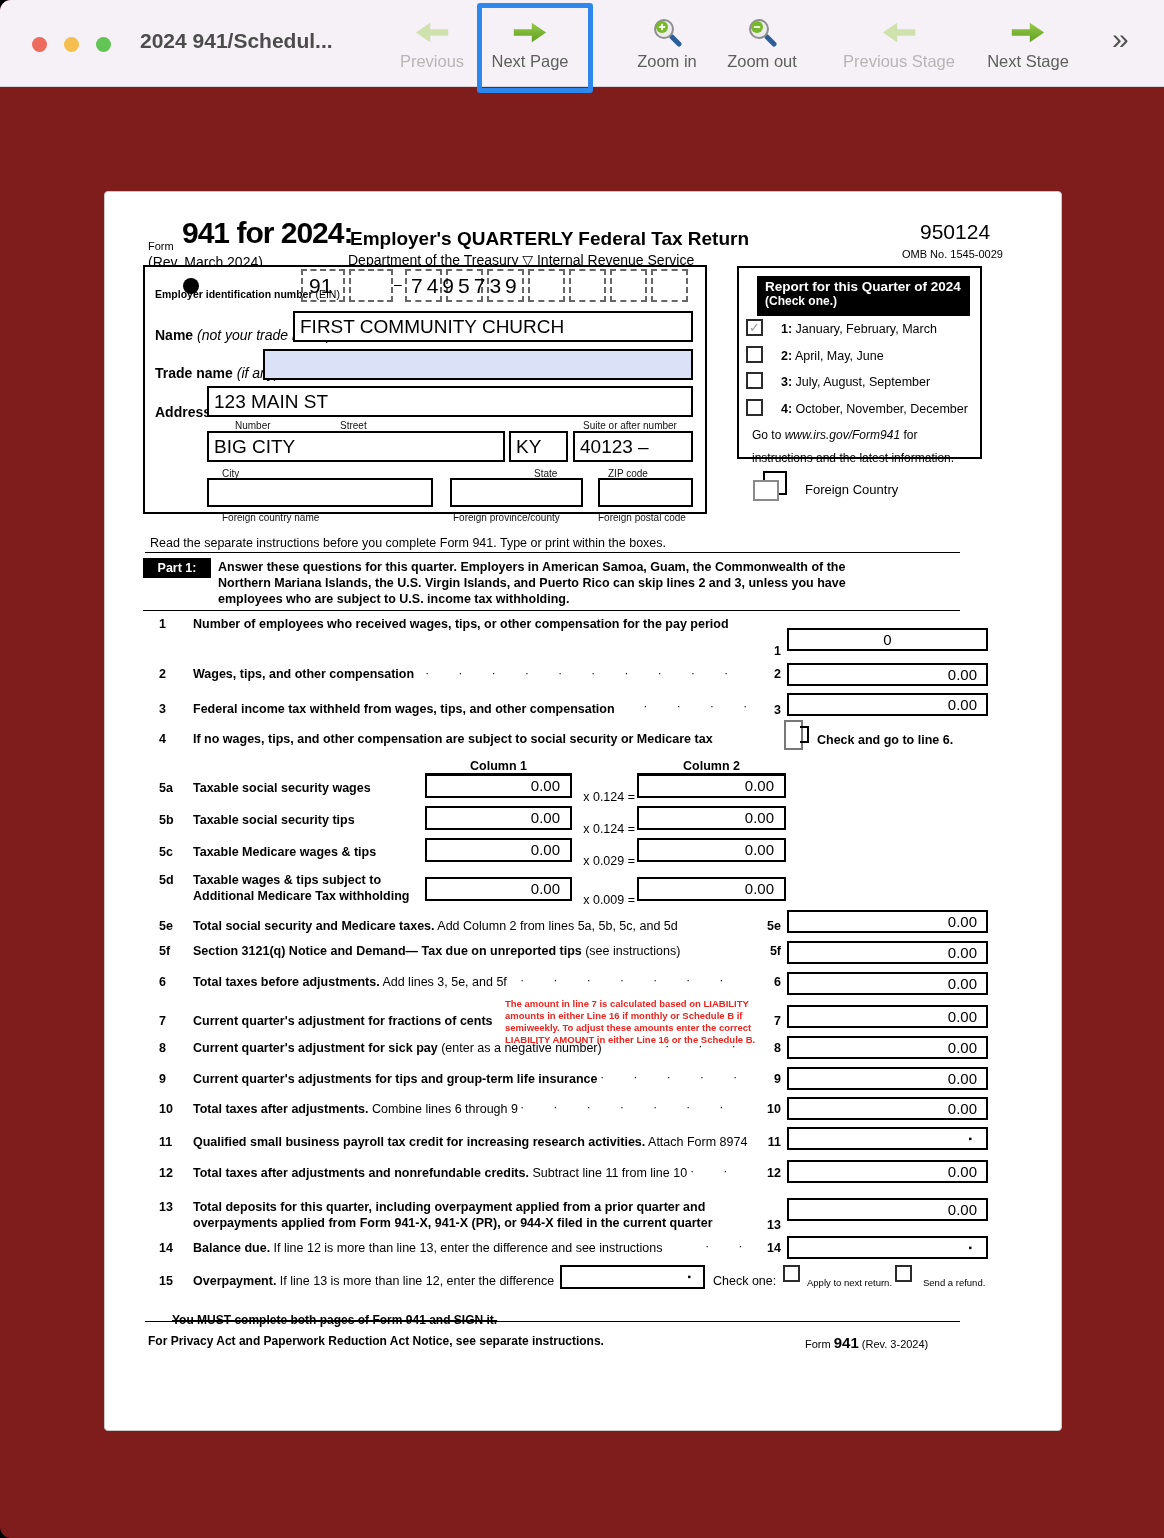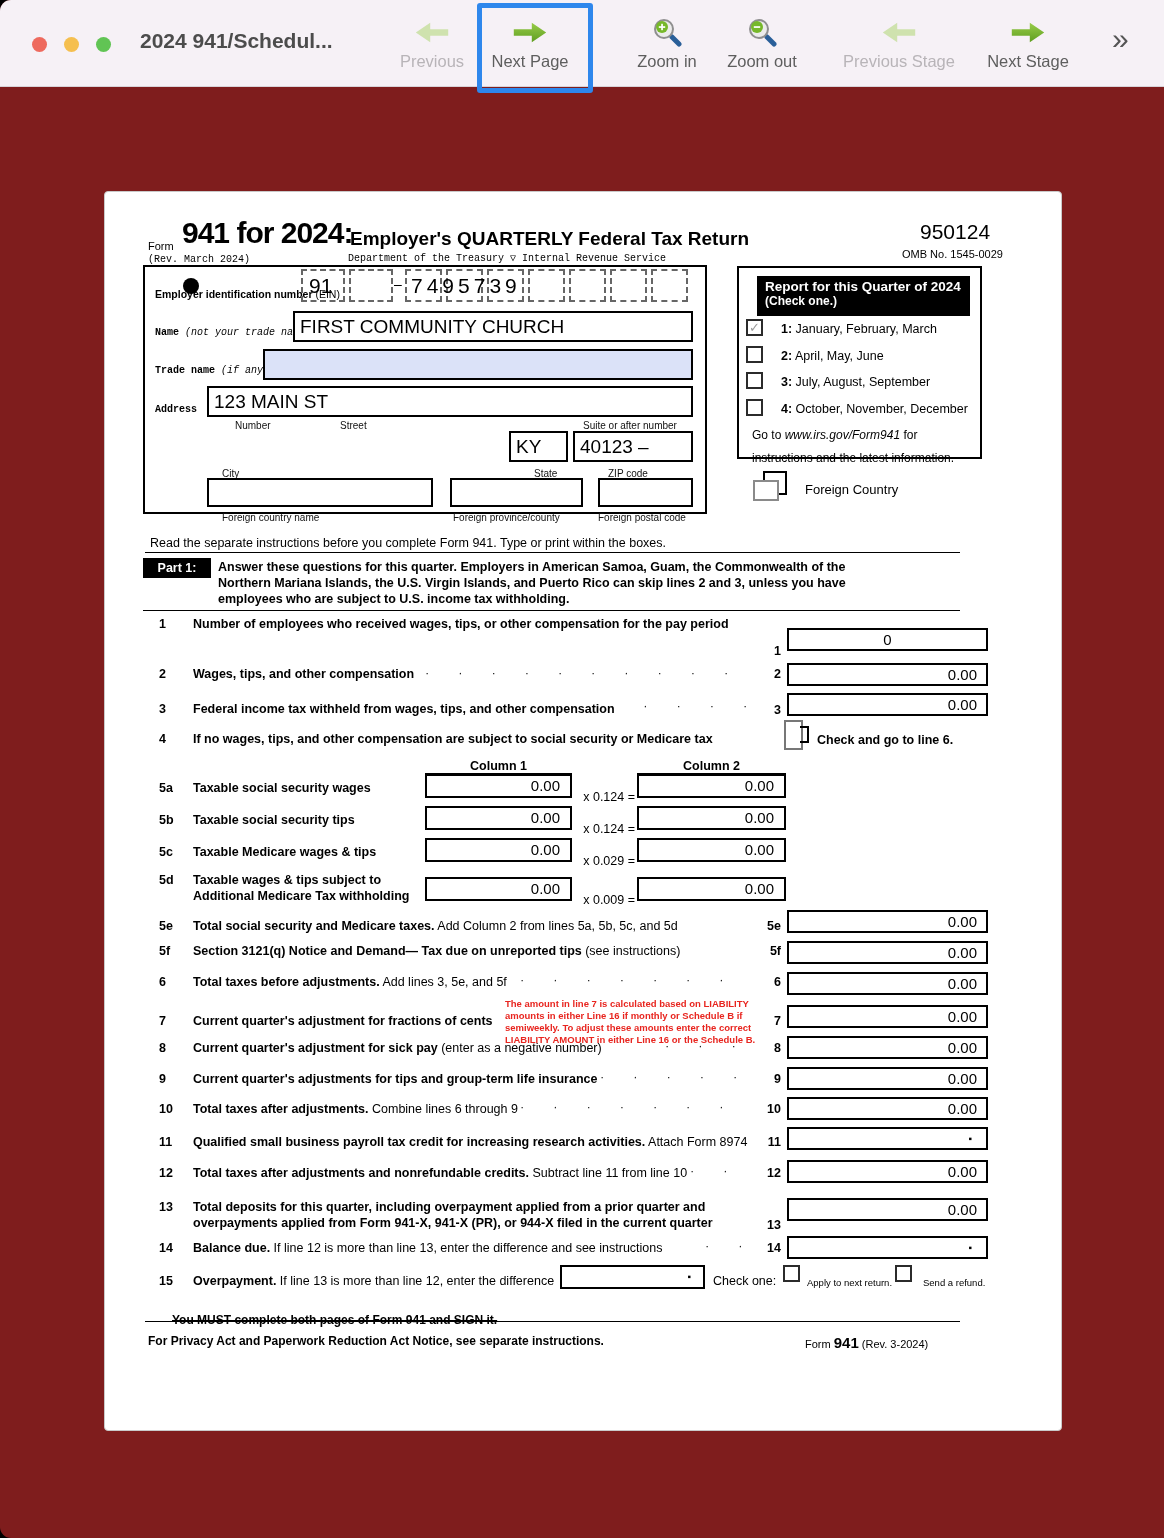--- a/index.html
+++ b/index.html
@@ -13,21 +13,21 @@
   .tb-icon{height:34px;display:flex;align-items:center;justify-content:center;}
   .tb-label{margin-top:3px;font-size:16.5px;color:#5e5e5e;}
   .tb-btn.disabled .tb-label{color:#b8b4b8;}
   .hl-box{position:absolute;left:477px;top:3px;width:106px;height:80px;border:5px solid #2e87ec;border-radius:3px;pointer-events:none;}
   .chev{position:absolute;left:1112px;top:22px;font-size:30px;color:#555;}
   
   .page{position:absolute;left:104px;top:191px;width:956px;height:1238px;background:#fff;border:1px solid #c9c9c9;border-radius:4px;color:#000;font-size:12.5px;}
   .a{position:absolute;}
   .b{font-weight:bold;}
   .i{font-style:italic;}
-  .sm{font-size:10px;font-family:Liberation Mono, monospace;}
+  .sm{font-size:14px;}
   .cap{font-size:10px;color:#111;}
   .box{position:absolute;border:2px solid #000;background:#fff;box-sizing:border-box;}
   .fval{font-size:19px;line-height:28px;padding-left:5px;white-space:nowrap;overflow:hidden;}
   .vb{position:absolute;left:682px;width:201px;height:23px;border:2px solid #000;box-sizing:border-box;font-size:15px;line-height:19px;text-align:right;padding-right:9px;background:#fff;}
   .vb.center{text-align:center;padding-right:0;}
   .vb.dotonly{font-size:10px;padding-right:14px;}
   .cb{position:absolute;width:147px;height:24px;border:2px solid #000;box-sizing:border-box;font-size:15px;line-height:20px;text-align:right;padding-right:10px;}
   .num{position:absolute;left:54px;width:30px;font-weight:bold;font-size:12.5px;}
   .rnum{position:absolute;left:652px;width:24px;text-align:right;font-weight:bold;font-size:12.5px;}
   .lbl{position:absolute;left:88px;font-size:12.5px;}
@@ -159,20 +159,21 @@
 
     <span class="a sm" style="left:50px;top:173px;"><span class="b">Trade name</span> <span class="i">(if any)</span></span>
     <div class="box fval" style="left:158px;top:157px;width:430px;height:31px;background:#dbe2f8;"></div>
 
     <span class="a b sm" style="left:50px;top:212px;">Address</span>
     <div class="box fval" style="left:102px;top:194px;width:486px;height:31px;">123 MAIN ST</div>
     <span class="a cap" style="left:130px;top:228px;">Number</span>
     <span class="a cap" style="left:235px;top:228px;">Street</span>
     <span class="a cap" style="left:478px;top:228px;">Suite or after number</span>
 
+    <div class="box fval" style="left:102px;top:239px;width:298px;height:31px;">BIG CITY</div>
     <div class="box fval" style="left:404px;top:239px;width:59px;height:31px;">KY</div>
     <div class="box fval" style="left:468px;top:239px;width:120px;height:31px;">40123 –</div>
     <span class="a cap" style="left:117px;top:276px;">City</span>
     <span class="a cap" style="left:429px;top:276px;">State</span>
     <span class="a cap" style="left:503px;top:276px;">ZIP code</span>
 
     <div class="box" style="left:102px;top:286px;width:226px;height:29px;"></div>
     <div class="box" style="left:345px;top:286px;width:133px;height:29px;"></div>
     <div class="box" style="left:493px;top:286px;width:95px;height:29px;"></div>
     <span class="a cap" style="left:117px;top:320px;">Foreign country name</span>

